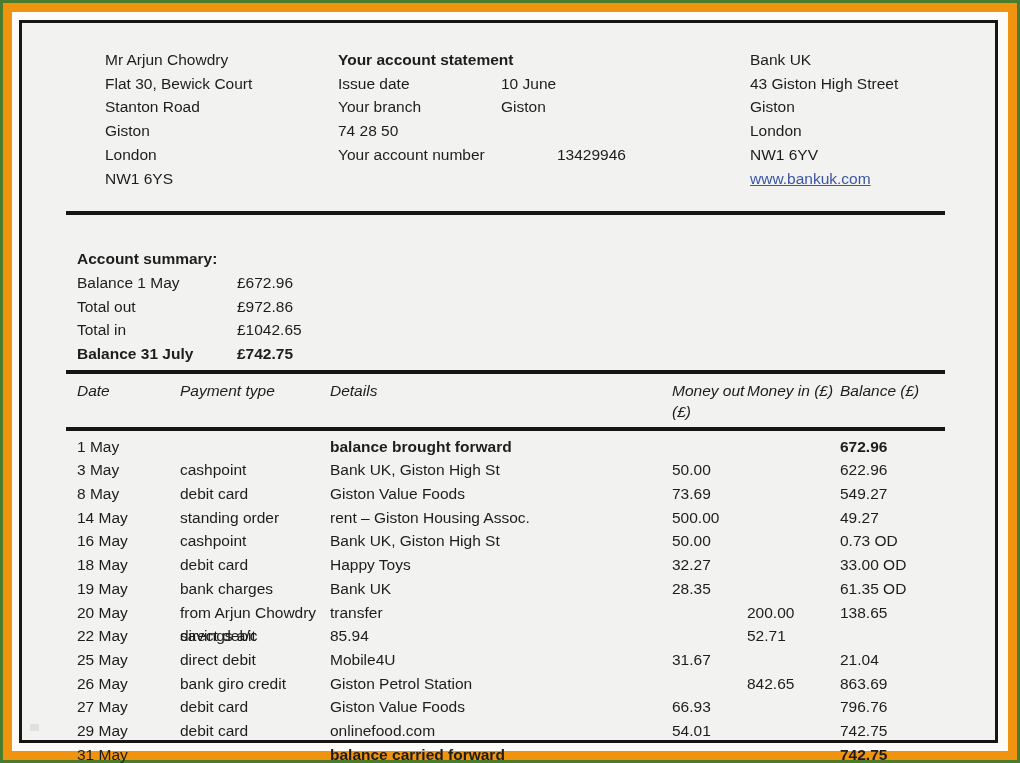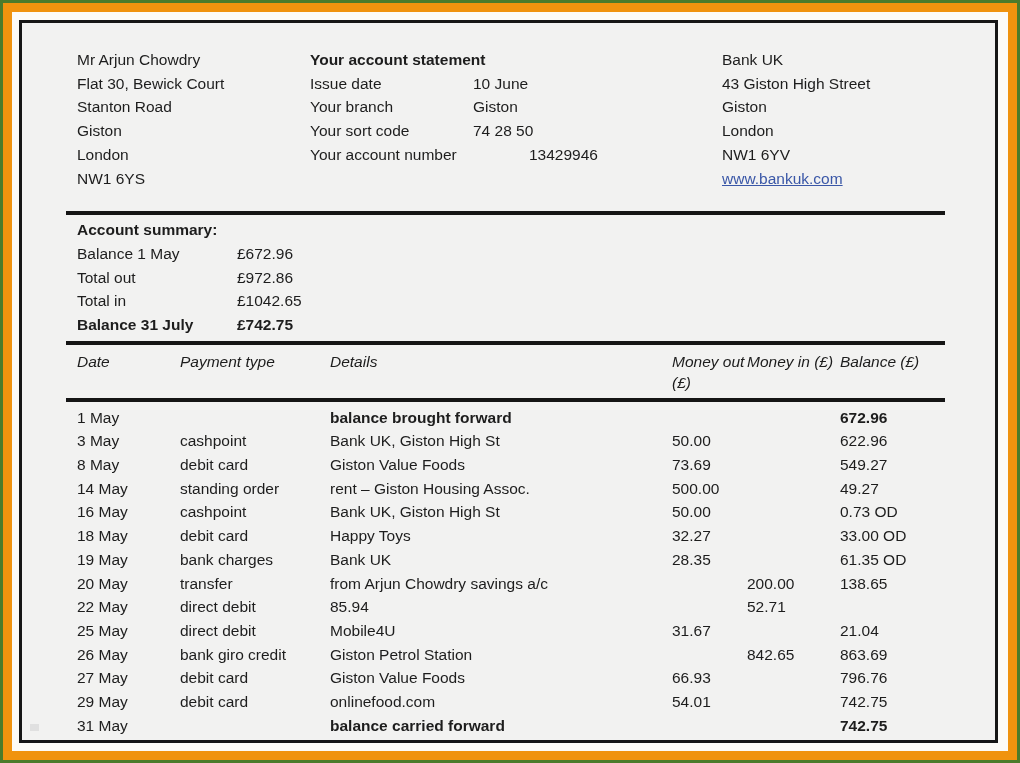--- a/index.html
+++ b/index.html
@@ -13,35 +13,35 @@
   *{box-sizing:border-box;margin:0;padding:0;}
   body{width:1020px;height:763px;font-family:"Liberation Sans",sans-serif;color:var(--ink);}
   .sheet{position:relative;width:1020px;height:763px;background:var(--frame-green);overflow:hidden;}
   .orange-frame{position:absolute;inset:3px;background:var(--frame-orange);}
   .mat{position:absolute;inset:12px;background:var(--mat-bg);}
   .page{position:absolute;left:19px;top:20px;right:22px;bottom:20px;background:var(--page-bg);border:3px solid #161616;}
   .content{padding:25px 0 0 55px;font-size:15.5px;line-height:23.7px;}
 
   
   .head{display:flex;}
-  .col-customer{width:233px;}
+  .col-customer{width:233px;margin-left:28px;}
   .col-statement{width:412px;}
   .col-bank{flex:1;}
   .blk-title{font-weight:bold;}
   .field{display:flex;}
   .flabel{flex:0 0 163px;}
   .fvalue.shift{margin-left:56px;}
   .weblink{color:var(--link-blue);text-decoration:underline;cursor:pointer;}
 
   
   .rule{height:4px;background:#151515;margin-left:-11px;width:879px;}
   .rule-top{margin-top:21px;}
 
   
-  .summary{padding:3px 0 4px;}
+  .summary{padding:3px 0 4px;margin-top:29px;}
   .srow{display:flex;}
   .slabel{flex:0 0 160px;}
   .bold{font-weight:bold;}
 
   
   .tgrid{display:grid;grid-template-columns:103px 150px 342px 75px 93px 1fr;width:863px;}
   .thead{font-style:italic;padding:6px 0 4px;line-height:21.5px;}
   .tbody{padding:4px 0 0;}
   .trow{display:grid;grid-template-columns:103px 150px 342px 75px 93px 1fr;width:863px;height:23.7px;}
 
@@ -70,21 +70,20 @@
           <div class="blk-title">Your account statement</div>
           <div class="field">
             <span class="flabel">Issue date</span>
             <span class="fvalue">10 June</span>
           </div>
           <div class="field">
             <span class="flabel">Your branch</span>
             <span class="fvalue">Giston</span>
           </div>
           <div class="field">
-            <span class="flabel">Your sort code</span>
             <span class="fvalue">74 28 50</span>
           </div>
           <div class="field">
             <span class="flabel">Your account number</span>
             <span class="fvalue shift">13429946</span>
           </div>
         </div>
 
         <div class="col-bank">
           <div>Bank UK</div>
@@ -180,22 +179,22 @@
         <div class="trow">
           <div>19 May</div>
           <div>bank charges</div>
           <div>Bank UK</div>
           <div>28.35</div>
           <div></div>
           <div>61.35 OD</div>
         </div>
         <div class="trow">
           <div>20 May</div>
+          <div>from Arjun Chowdry savings a/c</div>
           <div>transfer</div>
-          <div>from Arjun Chowdry savings a/c</div>
           <div></div>
           <div>200.00</div>
           <div>138.65</div>
         </div>
         <div class="trow">
           <div>22 May</div>
           <div>direct debit</div>
           <div>85.94</div>
           <div></div>
           <div>52.71</div>

